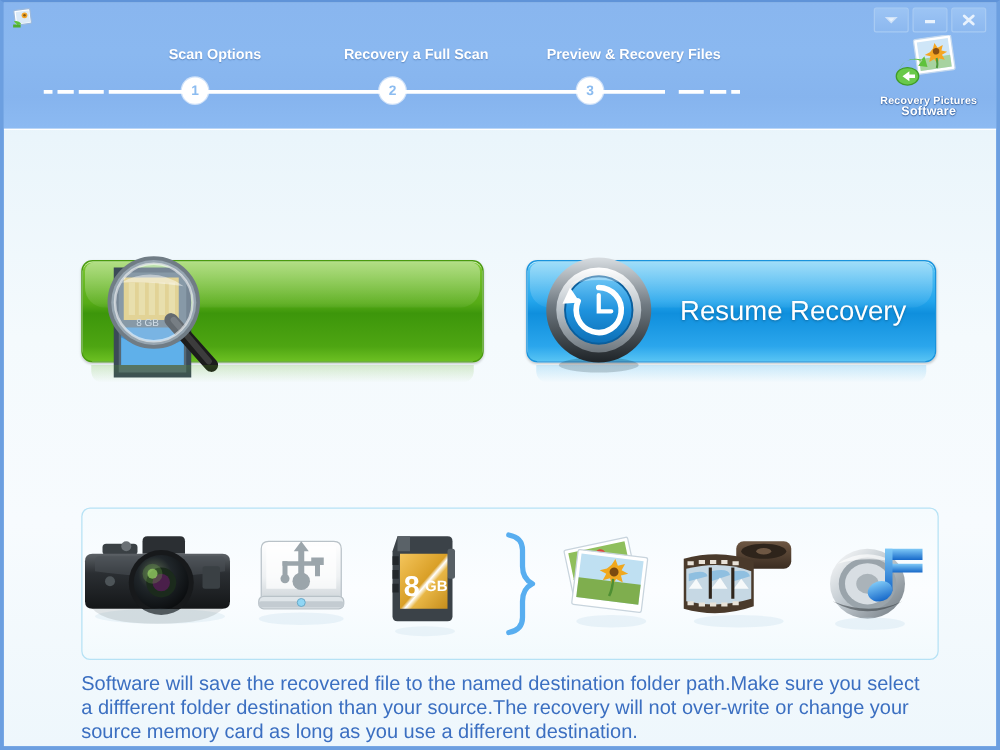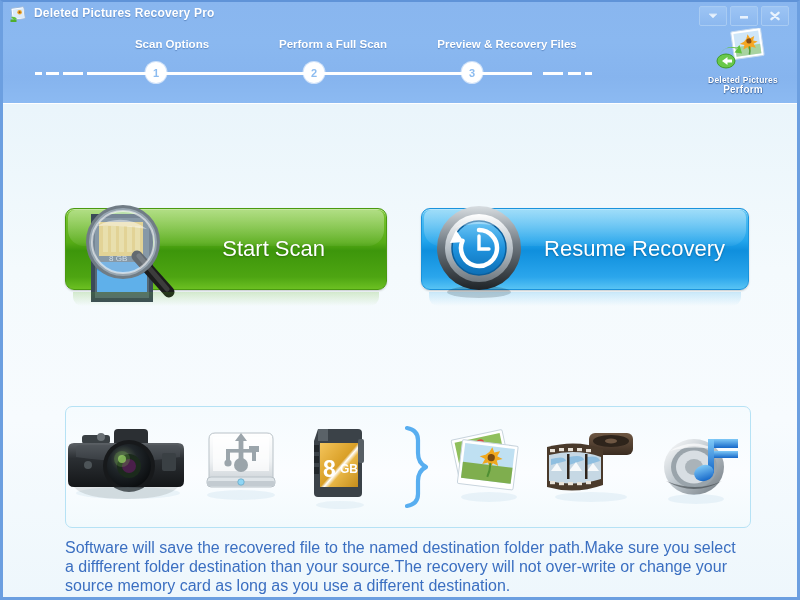--- a/index.html
+++ b/index.html
@@ -198,21 +198,20 @@
       <span class="app-icon">
         <svg width="19" height="18" viewBox="0 0 19 18">
           <rect x="2.5" y="1.5" width="13" height="12" rx="1" fill="#ffffff" stroke="#9bb9dd" transform="rotate(-7 9 7)"></rect>
           <rect x="4" y="3" width="10.5" height="9.5" fill="#dbeaf8" transform="rotate(-7 9 7)"></rect>
           <circle cx="10.6" cy="6.2" r="2.3" fill="#f2a62c"></circle>
           <circle cx="10.6" cy="6.2" r="1" fill="#8a5a12"></circle>
           <path d="M2 11 q4 -1 6 2 l-3 1 z" fill="#5ec23a"></path>
           <path d="M1.5 13.5 h6 v2.5 h-6 z" fill="#4fae2e"></path>
         </svg>
       </span>
-      <span class="app-title">Deleted Pictures Recovery Pro</span>
 
       <div class="winbtns">
         <div class="winbtn">
           <svg width="12" height="10" viewBox="0 0 12 10">
             <path d="M2 3 h8 l-4 4 z" fill="#e8f2fd" stroke="#cfe2f8"></path>
           </svg>
         </div>
         <div class="winbtn">
           <svg width="12" height="10" viewBox="0 0 12 10">
             <rect x="2" y="5" width="8" height="2.6" fill="#e8f2fd"></rect>
@@ -221,21 +220,21 @@
         <div class="winbtn">
           <svg width="12" height="10" viewBox="0 0 12 10">
             <path d="M2.4 1.8 L9.6 8.2 M9.6 1.8 L2.4 8.2" stroke="#e8f2fd" stroke-width="2.3" stroke-linecap="round"></path>
           </svg>
         </div>
       </div>
     </div>
 
     <div class="steps-labels">
       <span class="step-label" style="left:152px">Scan Options</span>
-      <span class="step-label" style="left:313px">Perform a Full Scan</span>
+      <span class="step-label" style="left:313px">Recovery a Full Scan</span>
       <span class="step-label" style="left:487px">Preview &amp; Recovery Files</span>
     </div>
 
     <div class="steps-track">
       <span class="dash" style="left:32px;width:7px"></span>
       <span class="dash" style="left:43px;width:13px"></span>
       <span class="dash" style="left:60px;width:20px"></span>
       <span class="track-line" style="left:84px;width:445px"></span>
       <span class="dash" style="left:540px;width:20px"></span>
       <span class="dash" style="left:565px;width:13px"></span>
@@ -254,22 +253,22 @@
           <rect x="20.5" y="18" width="25" height="9.5" fill="#a8d3a0"></rect>
           <path d="M32.6 11 l1.8 -4.2 2 4.2 4.4 -1.6 -1.7 4.3 4.4 1.6 -4.4 1.7 1.7 4.3 -4.4 -1.7 -2 4.3 -1.8 -4.3 -4.4 1.7 1.6 -4.3 -4.4 -1.7 4.4 -1.6z" fill="#f5a623"></path>
           <circle cx="34.8" cy="13.6" r="2.6" fill="#8a4f12"></circle>
           <path d="M34.5 19 q0.4 5 -1 8" stroke="#4f9b3b" stroke-width="1.6" fill="none"></path>
         </g>
         <path d="M4 28 q6 -12 19 -8 l-3.5 4.5 7.5 1 -2.5 -8.5 -3 3.5 q-13 -3.5 -17.5 7.5z" fill="#5fc23c"></path>
         <ellipse cx="11" cy="33" rx="9" ry="7" fill="#69c94a" stroke="#3f9c28"></ellipse>
         <path d="M7 33 l5.5 -4 v2.6 h4.5 v2.8 h-4.5 v2.6z" fill="#ffffff"></path>
       </svg>
       <div class="logo-text">
-        <div>Deleted Pictures</div>
-        <div class="l2">Perform</div>
+        <div>Recovery Pictures</div>
+        <div class="l2">Software</div>
       </div>
     </div>
   </div>
 
   <div class="btn" id="btn-scan">
     <div class="face"></div>
     <div class="gloss"></div>
     <div class="btn-icon" id="scan-icon">
       <svg width="140" height="108" viewBox="0 0 140 108">
 
@@ -291,21 +290,20 @@
 
         <path d="M80 60 L112 96" stroke="#1c1c1c" stroke-width="11" stroke-linecap="round"></path>
         <path d="M82 60 L110 93" stroke="#3c3c3c" stroke-width="5" stroke-linecap="round"></path>
 
         <circle cx="66" cy="46" r="34" fill="none" stroke="#707c85" stroke-width="6"></circle>
         <circle cx="66" cy="46" r="34" fill="rgba(215,235,250,0.38)"></circle>
         <circle cx="66" cy="46" r="31" fill="none" stroke="#ffffff" stroke-width="2" opacity=".55"></circle>
         <path d="M40 30 q26 -14 50 3 q-28 -4 -50 -3z" fill="#ffffff" opacity=".45"></path>
       </svg>
     </div>
-    <div class="caption">Start Scan</div>
     <div class="reflection"></div>
   </div>
 
   <div class="btn" id="btn-resume">
     <div class="face"></div>
     <div class="gloss"></div>
     <div class="btn-icon" id="resume-icon">
       <svg width="108" height="108" viewBox="0 0 108 108">
         <defs>
           <linearGradient id="ring1" x1="0" y1="0" x2="0" y2="1">

